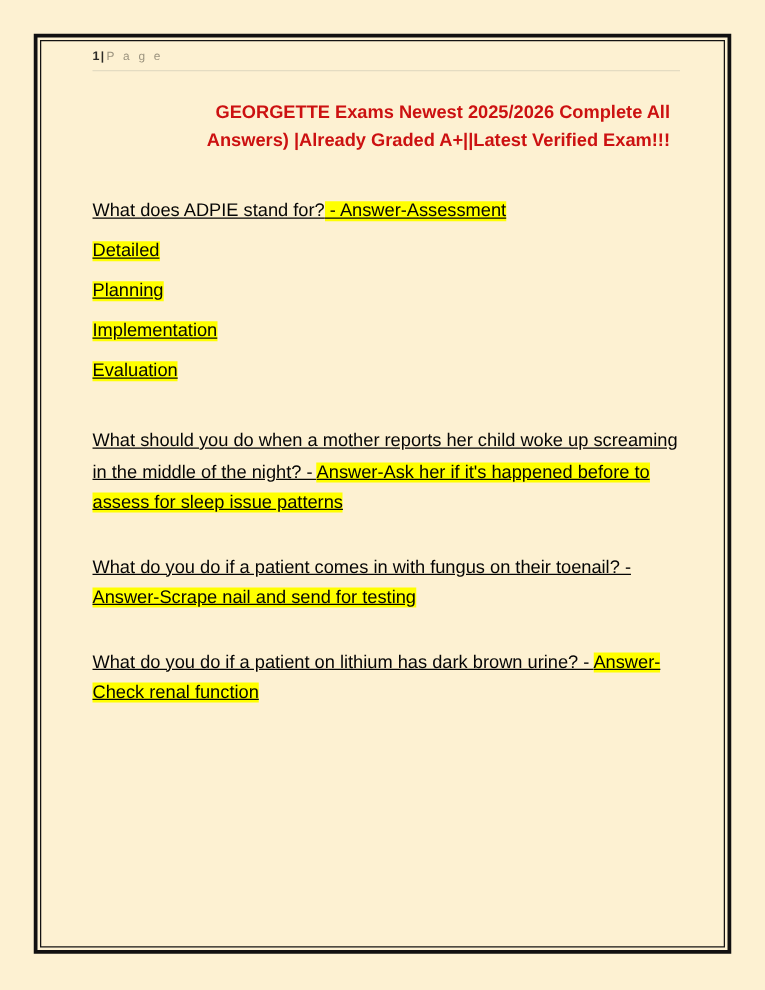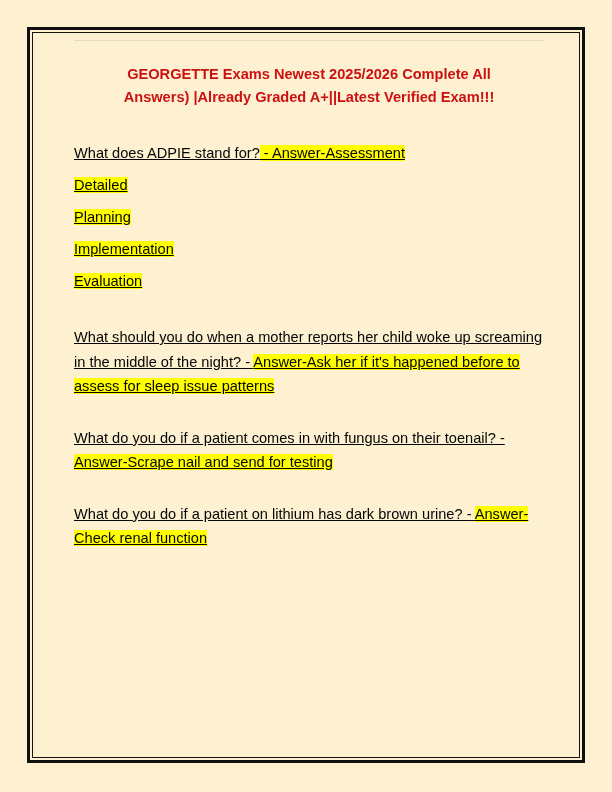--- a/index.html
+++ b/index.html
@@ -78,20 +78,21 @@
     margin-top: 22px;
     text-align: center;
     color: #cc1111;
     font-weight: bold;
     font-size: 14.6px;
     line-height: 23px;
     padding: 0 8px;
   }
   .doc-title .tl {
     display: block;
+    text-align: right;
   }
 
   
   .qa-block {
     margin-top: 28px;
     font-size: 14.6px;
     line-height: 32px;
     color: #050505;
     text-decoration: underline;
   }
@@ -109,20 +110,23 @@
   }
 </style>
 </head>
 <body>
 
 <div class="page-frame">
   <div class="page-frame-inner"></div>
 
   <div class="content">
 
+    <div class="doc-header">
+      <span class="pg-num">1</span><span class="pg-bar">|</span><span class="pg-word">P a g e</span>
+    </div>
     <div class="header-rule"></div>
 
     <div class="doc-title">
       <span class="tl">GEORGETTE Exams Newest 2025/2026 Complete All</span>
       <span class="tl">Answers) |Already Graded A+||Latest Verified Exam!!!</span>
     </div>
 
     <div class="qa-block">
       <span>What does ADPIE stand for?</span><mark class="hl"> - Answer-Assessment</mark>
       <span class="qa-list-line"><mark class="hl">Detailed</mark></span>

